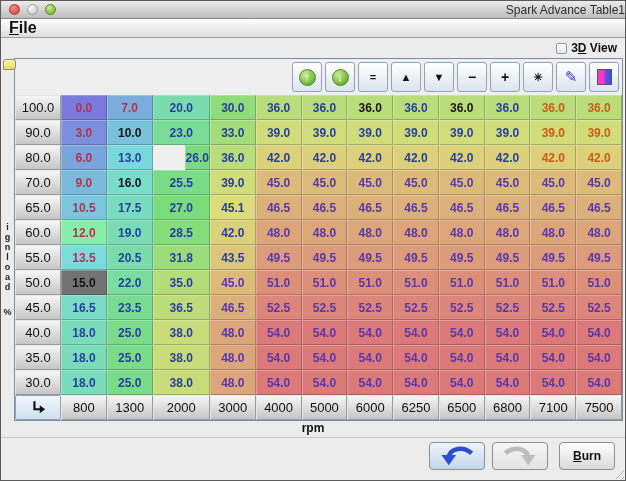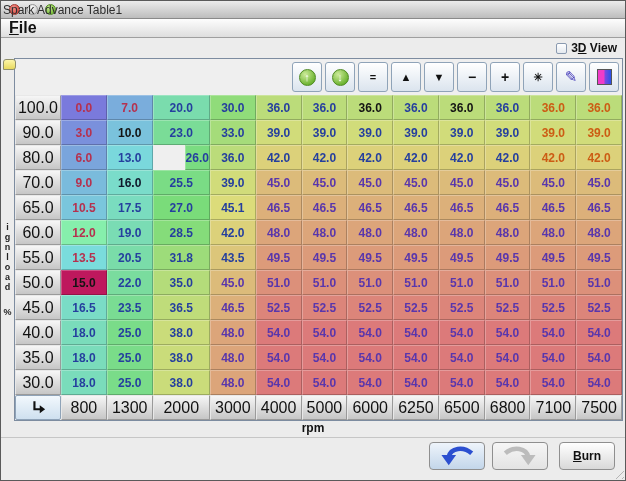--- a/index.html
+++ b/index.html
@@ -12,21 +12,21 @@
   .titlebar {
     height:18px; background:linear-gradient(#ececec,#bdbdbd);
     border-bottom:1px solid #8a8a8a; display:flex; align-items:center; position:relative;
   }
   .lights { display:flex; gap:7px; padding-left:8px; }
   .light { width:11px; height:11px; border-radius:50%; display:inline-block; }
   .light.red   { background:radial-gradient(circle at 35% 30%, #f2938c, #d9534a 70%); border:1px solid #a63a32; }
   .light.grey  { background:radial-gradient(circle at 35% 30%, #ffffff, #cfcfcf 75%); border:1px solid #9a9a9a; }
   .light.green { background:radial-gradient(circle at 35% 30%, #c8f095, #7dbf3d 70%); border:1px solid #558b26; }
   .titlebar .title {
-    position:absolute; left:2px; right:0; text-align:left;
+    position:absolute; left:2px; right:0; text-align:right;
     font-size:12px; color:#2e2e2e; font-weight:500;
   }
   
   .menubar {
     height:19px; background:linear-gradient(#fdfdfd,#dedede);
     border-bottom:1px solid #9f9f9f; display:flex; align-items:center; padding-left:8px;
   }
   .menu-item { font-size:16px; font-weight:600; color:#111; cursor:default; }
   .menu-item u, .toggle-label u, .btn-label u { text-decoration:underline; }
   
@@ -67,21 +67,21 @@
   .tbtn .sym { font-size:11px; font-weight:700; }
   .tbtn .sym-big { font-size:14px; font-weight:700; }
   .tbtn .pencil { font-size:15px; color:#4036b8; }
   .tbtn .grad { width:15px; height:16px; border:1px solid #555; background:linear-gradient(90deg,#f03cc8 0 45%, #7a4ae0 55%, #2a52e8); }
   
   .grid { display:grid; grid-template-columns:46px repeat(12, 1fr); grid-auto-rows:25px; }
   .rowhead, .colhead {
     background:linear-gradient(#f6f6f6,#c6c6c6);
     border:1px solid #9a9a9a; border-top-color:#e8e8e8; border-left-color:#e8e8e8;
     display:flex; align-items:center; justify-content:center;
-    font-size:16px; color:#111;
+    font-size:13px; color:#111;
   }
   .cell {
     display:flex; align-items:center; justify-content:center;
     font-size:12px; font-weight:600;
     border-right:1px solid rgba(0,0,0,.22); border-bottom:1px solid rgba(0,0,0,.22);
     border-top:1px solid rgba(255,255,255,.25); border-left:1px solid rgba(255,255,255,.25);
   }
   .corner {
     background:linear-gradient(#f2f8fd,#cfe0ef); border:1px solid #8fa3b8; border-radius:2px;
     display:flex; align-items:center; justify-content:center; cursor:pointer; padding:0;
@@ -265,21 +265,21 @@
           <div class="cell" style="background: rgb(220, 198, 122); color: rgb(37, 63, 158);">43.5</div>
           <div class="cell" style="background: rgb(220, 155, 122); color: rgb(89, 54, 172);">49.5</div>
           <div class="cell" style="background: rgb(220, 155, 122); color: rgb(89, 54, 172);">49.5</div>
           <div class="cell" style="background: rgb(220, 155, 122); color: rgb(89, 54, 172);">49.5</div>
           <div class="cell" style="background: rgb(220, 155, 122); color: rgb(89, 54, 172);">49.5</div>
           <div class="cell" style="background: rgb(220, 155, 122); color: rgb(89, 54, 172);">49.5</div>
           <div class="cell" style="background: rgb(220, 155, 122); color: rgb(89, 54, 172);">49.5</div>
           <div class="cell" style="background: rgb(220, 155, 122); color: rgb(89, 54, 172);">49.5</div>
           <div class="cell" style="background: rgb(220, 155, 122); color: rgb(89, 54, 172);">49.5</div>
           <div class="rowhead">50.0</div>
-          <div class="cell" style="background: #be185d; color: rgb(20, 20, 20);">15.0</div>
+          <div class="cell" style="background: #737373; color: rgb(20, 20, 20);">15.0</div>
           <div class="cell" style="background: rgb(122, 220, 158); color: rgb(37, 63, 158);">22.0</div>
           <div class="cell" style="background: rgb(180, 220, 122); color: rgb(37, 63, 158);">35.0</div>
           <div class="cell" style="background: rgb(220, 187, 122); color: rgb(89, 54, 172);">45.0</div>
           <div class="cell" style="background: rgb(220, 144, 122); color: rgb(89, 54, 172);">51.0</div>
           <div class="cell" style="background: rgb(220, 144, 122); color: rgb(89, 54, 172);">51.0</div>
           <div class="cell" style="background: rgb(220, 144, 122); color: rgb(89, 54, 172);">51.0</div>
           <div class="cell" style="background: rgb(220, 144, 122); color: rgb(89, 54, 172);">51.0</div>
           <div class="cell" style="background: rgb(220, 144, 122); color: rgb(89, 54, 172);">51.0</div>
           <div class="cell" style="background: rgb(220, 144, 122); color: rgb(89, 54, 172);">51.0</div>
           <div class="cell" style="background: rgb(220, 144, 122); color: rgb(89, 54, 172);">51.0</div>

